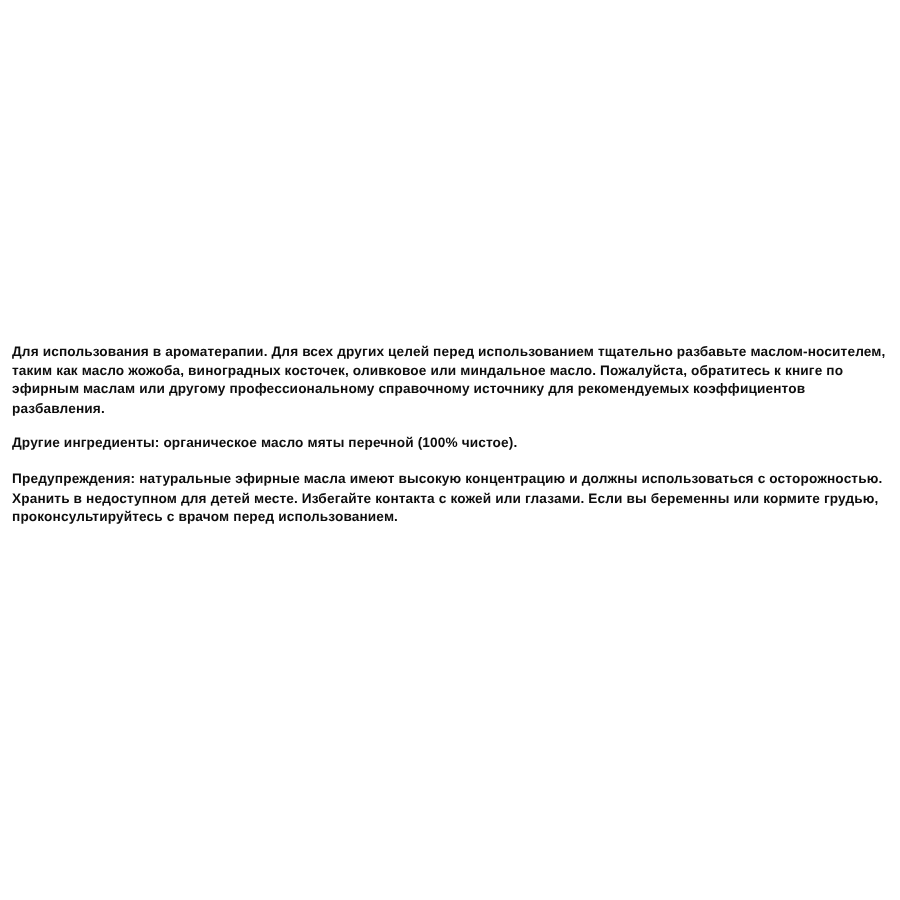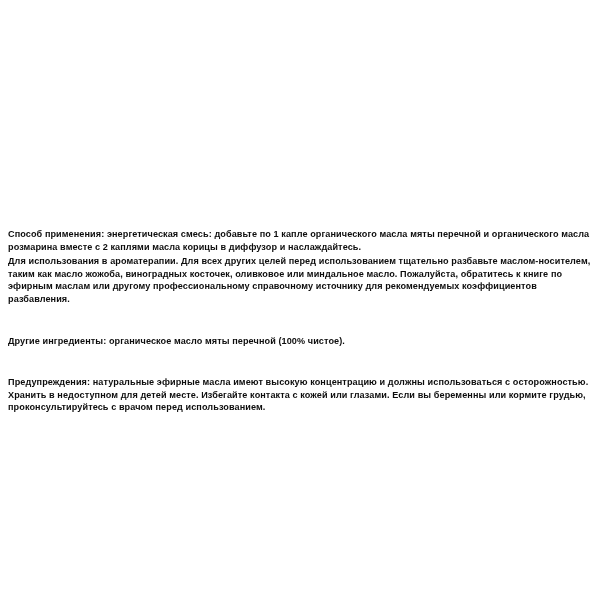--- a/index.html
+++ b/index.html
@@ -29,29 +29,28 @@
   .para {
     font-size: 9.1px;
     line-height: 12.6px;
     font-weight: bold;
     color: #0d0d0d;
     margin: 0;
     letter-spacing: 0.01em;
     text-align: left;
   }
   .para + .para {
-    margin-top: 29px;
+    margin-top: 11px;
   }
   .para.tight + .para.tight {
     margin-top: 2px;
   }
 </style>
 </head>
 <body>
 
 <div class="page">
   <div class="content">
-    <p class="para tight">Способ применения: энергетическая смесь: добавьте по 1 капле  органического масла мяты перечной и органического масла розмарина вместе с 2 каплями масла корицы в диффузор и наслаждайтесь.</p>
     <p class="para tight">Для использования в ароматерапии. Для всех других целей перед использованием тщательно разбавьте маслом-носителем, таким как масло жожоба, виноградных косточек, оливковое или миндальное масло. Пожалуйста, обратитесь к книге по эфирным маслам или другому профессиональному справочному источнику для рекомендуемых коэффициентов разбавления.</p>
     <p class="para">Другие ингредиенты: органическое масло мяты перечной (100% чистое).</p>
     <p class="para">Предупреждения: натуральные эфирные масла имеют высокую концентрацию и должны использоваться с осторожностью. Хранить в недоступном для детей месте. Избегайте контакта с кожей или глазами. Если вы беременны или кормите грудью, проконсультируйтесь с врачом перед использованием.</p>
   </div>
 </div>
 
 </body></html>

